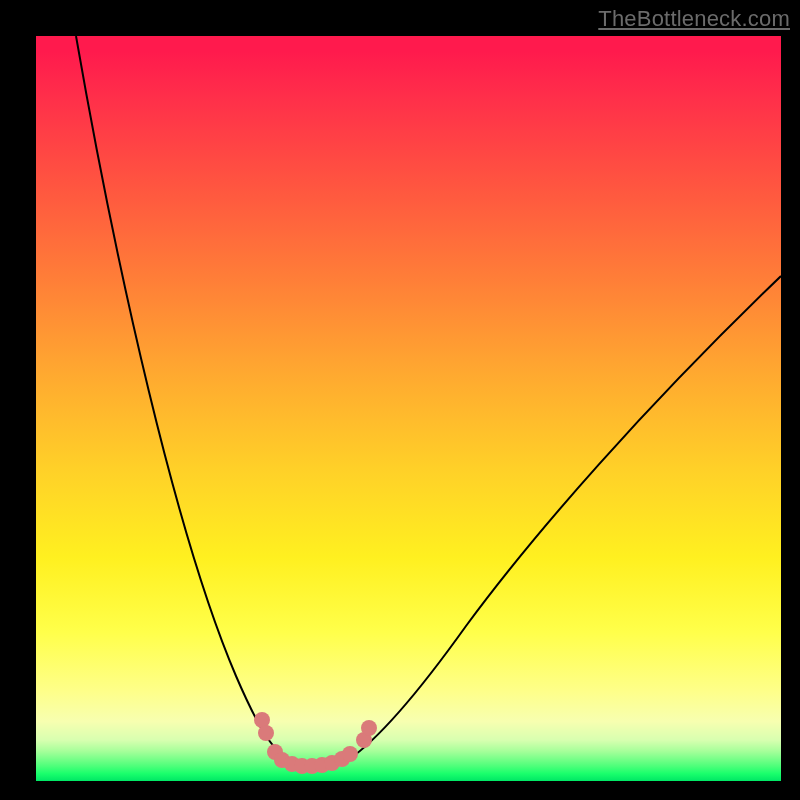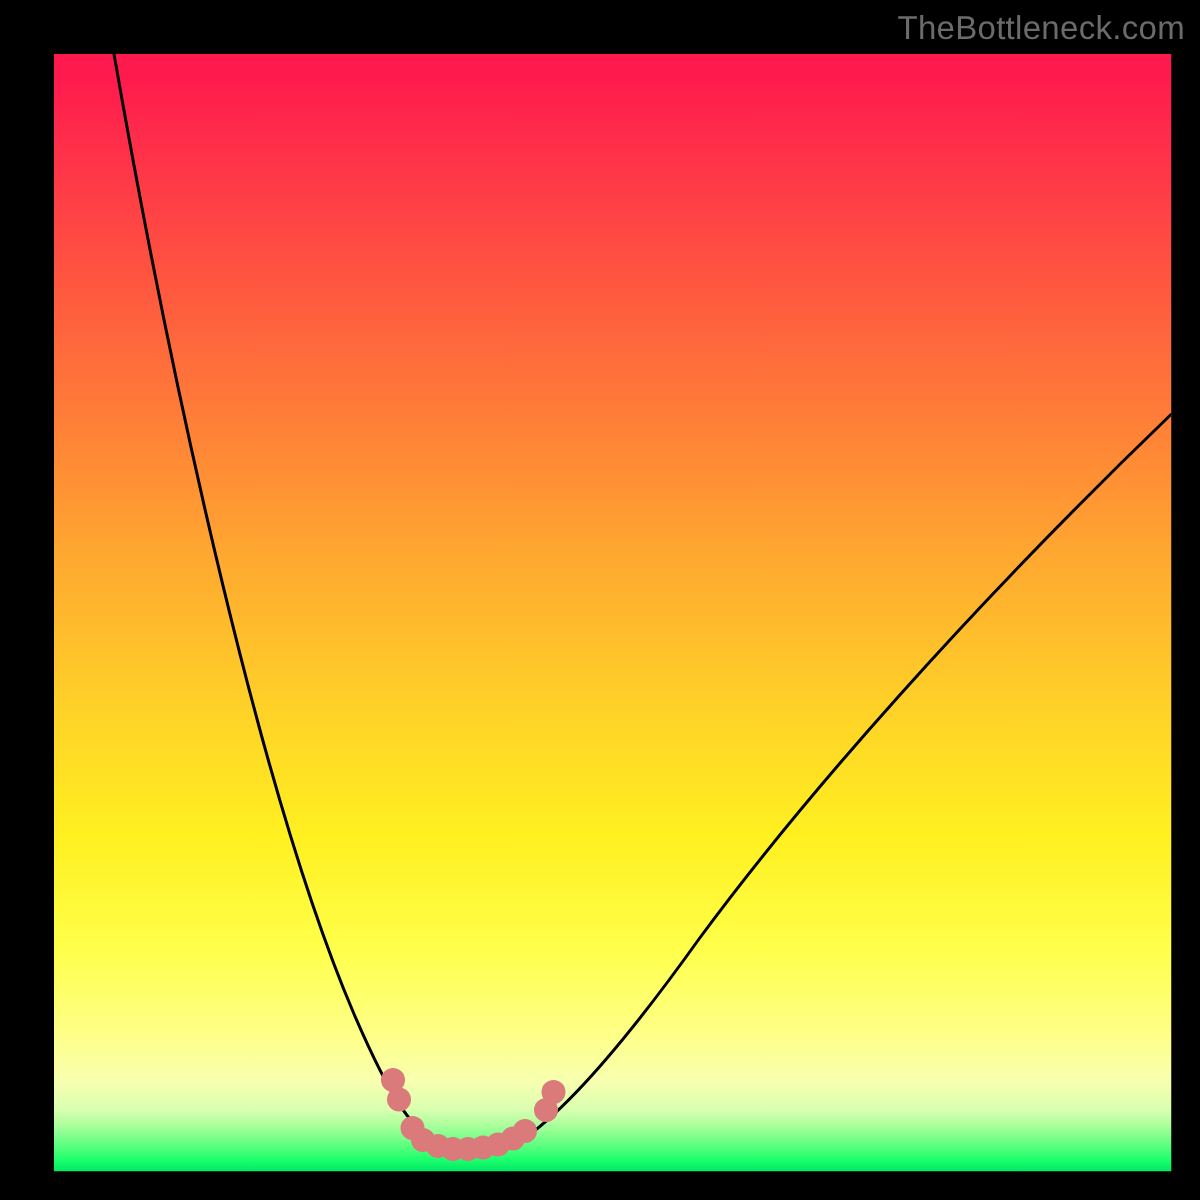--- a/index.html
+++ b/index.html
@@ -50,20 +50,21 @@
   }
   .watermark {
     position: absolute;
     top: 6px;
     right: 10px;
     color: #6b6b6b;
     font-size: 22px;
     font-weight: 500;
     letter-spacing: 0.2px;
     user-select: none;
+    text-decoration: underline;
   }
   svg.curves {
     position: absolute;
     inset: 0;
   }
   .dot {
     fill: #da7a7a;
   }
   .curve {
     fill: none;

